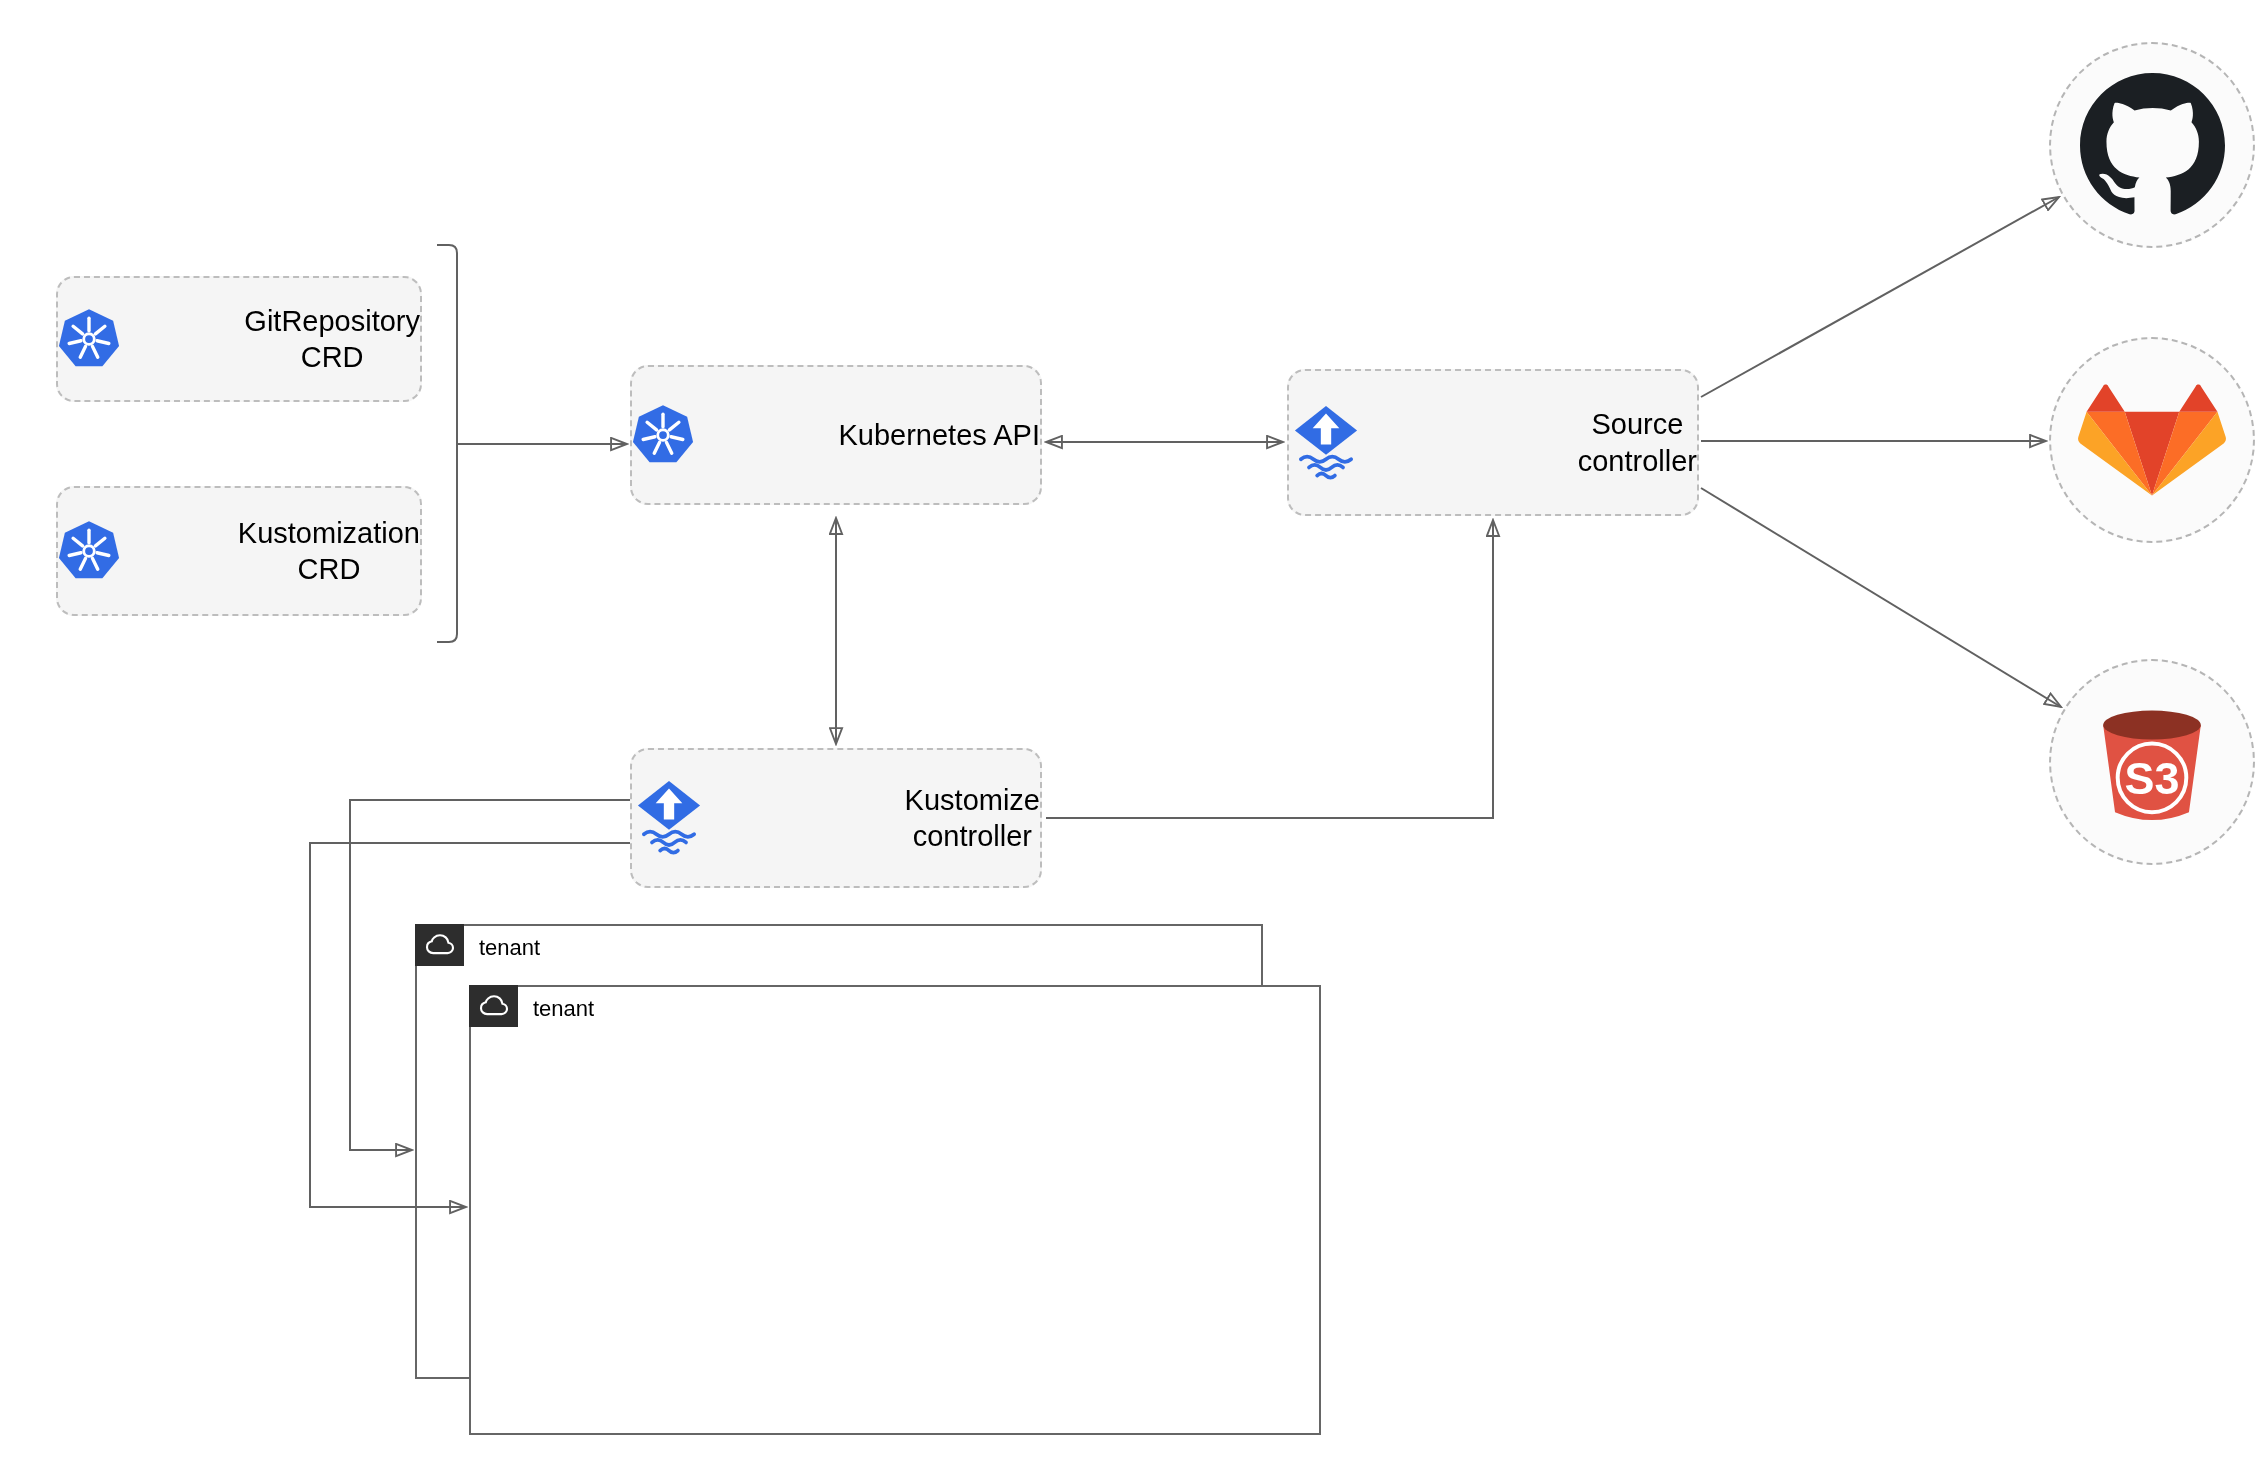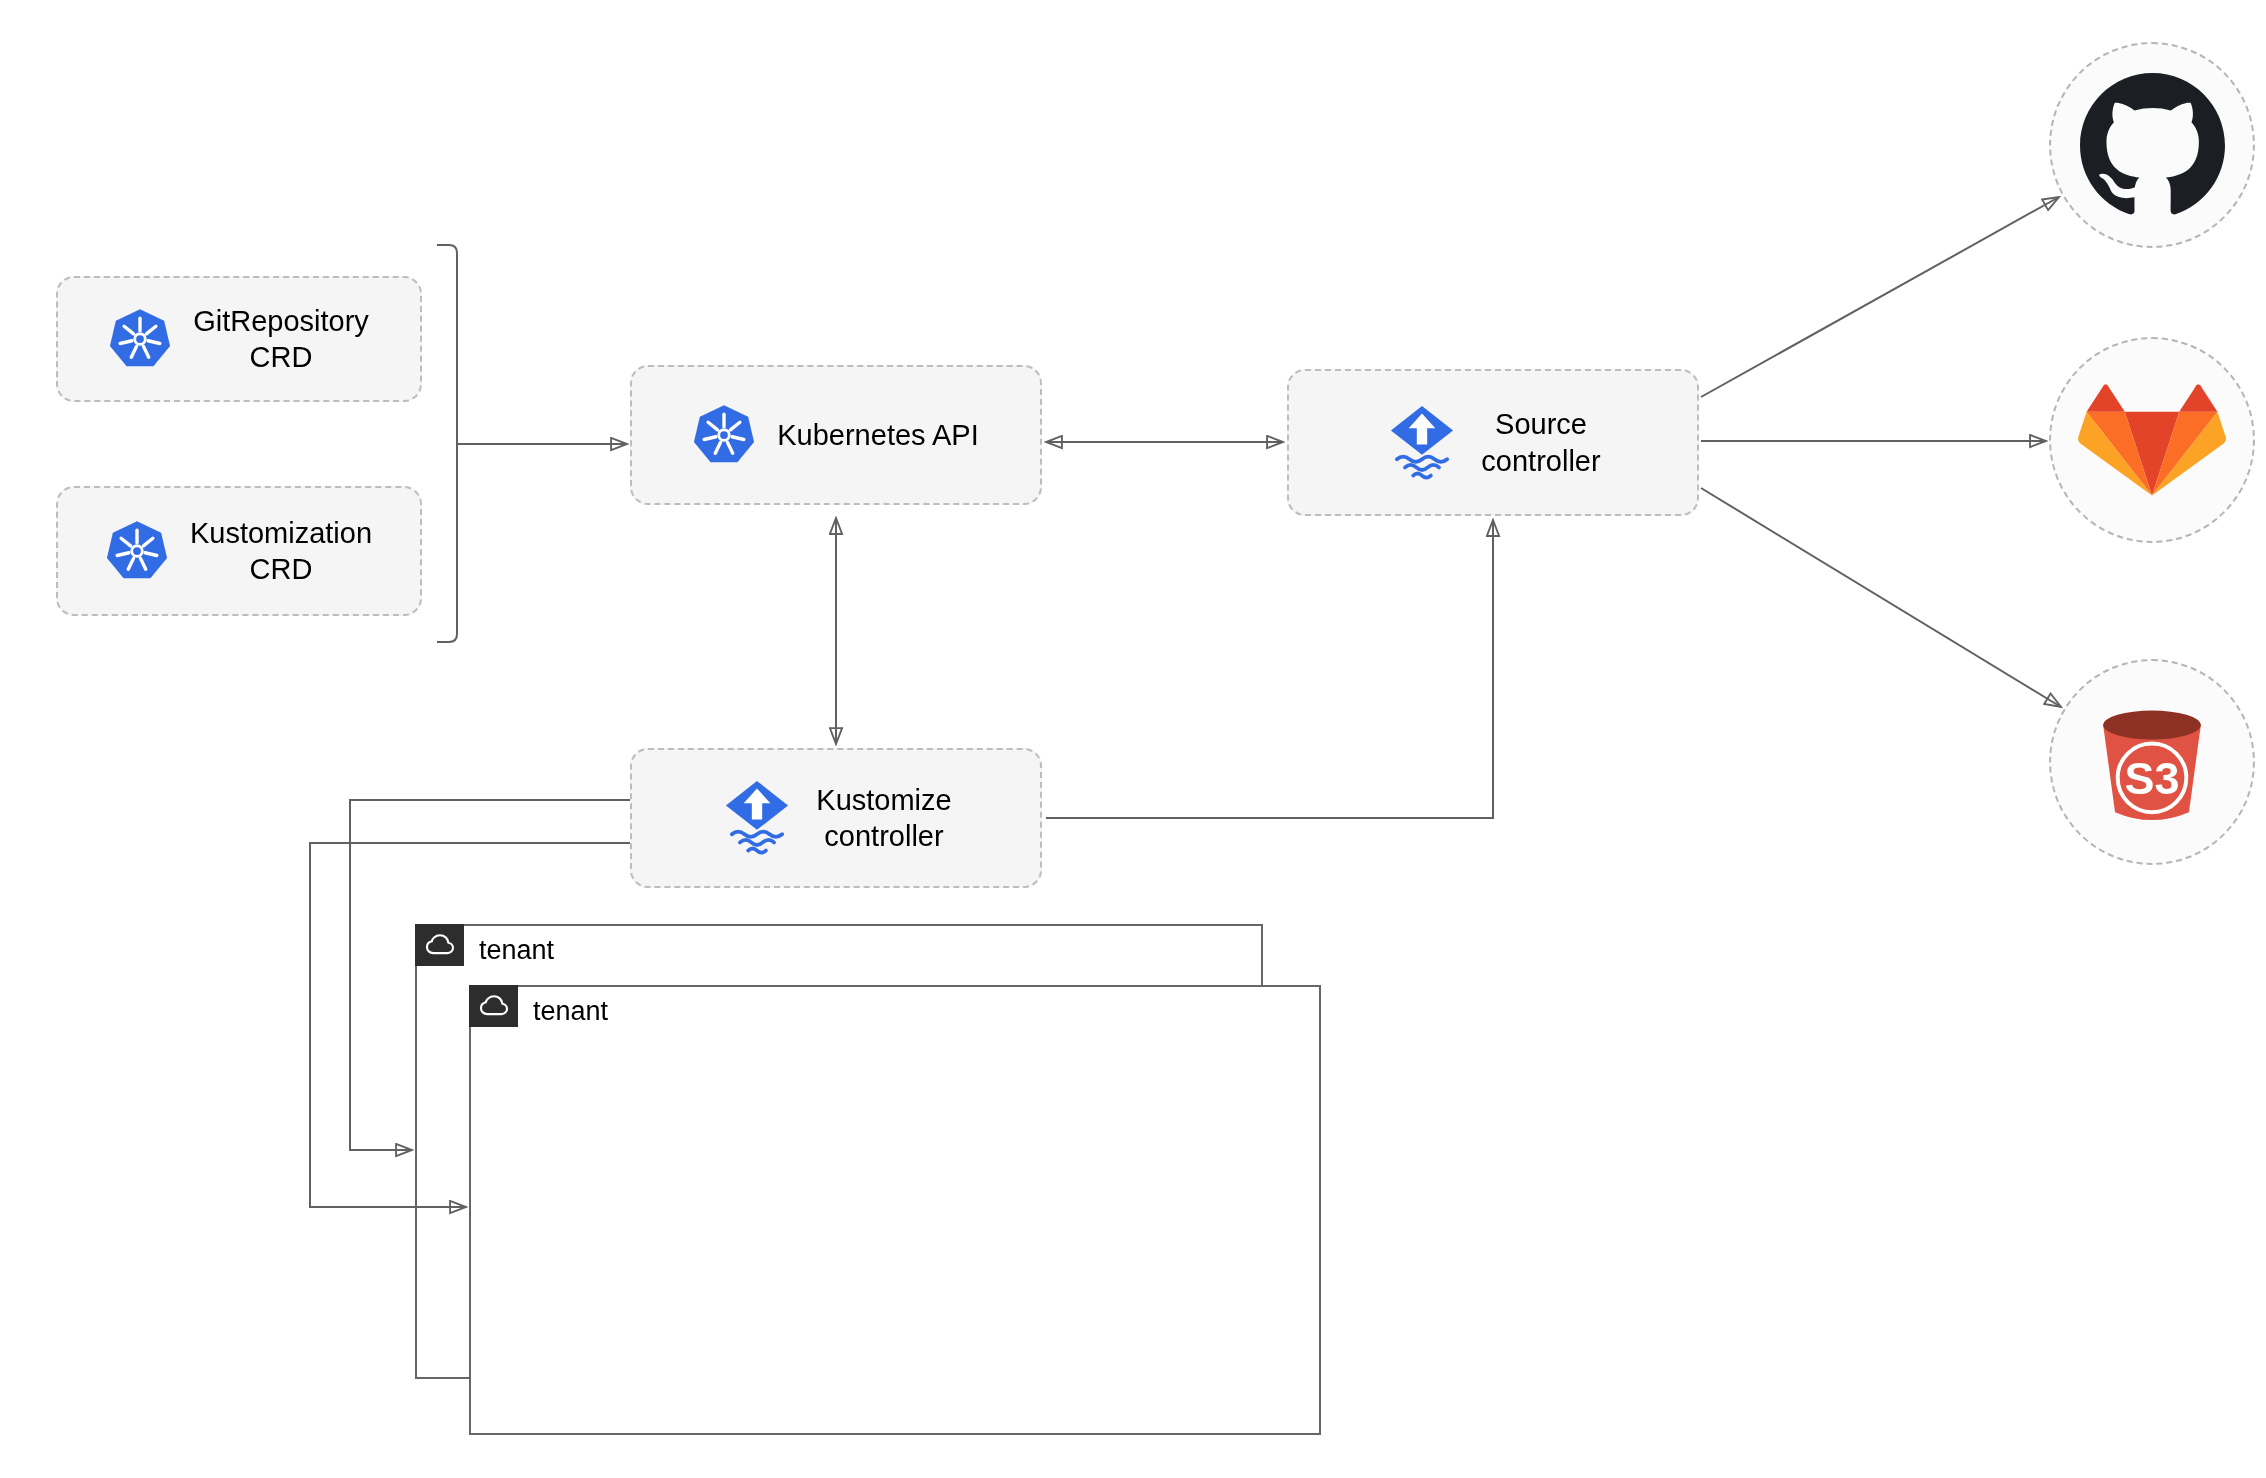--- a/index.html
+++ b/index.html
@@ -4,21 +4,21 @@
 <style>
   html,body { margin:0; padding:0; background:#ffffff; }
   .canvas {
     position:relative; width:2266px; height:1478px; background:#ffffff;
     font-family:"Liberation Sans", sans-serif; overflow:hidden;
   }
   
   .shape {
     position:absolute; background:#F5F5F5;
     border:2px dashed #BDBDBD; border-radius:18px;
-    display:flex; align-items:center; justify-content:center;
+    display:flex; align-items:center; justify-content:space-between;
     gap:22px; box-sizing:border-box;
   }
   .shape .label {
     font-size:29px; color:#000; line-height:1.25;
     white-space:pre-line; text-align:center;
   }
   .icon-k8s { width:62px; height:62px; flex:0 0 auto; }
   .icon-flux { width:74px; height:80px; flex:0 0 auto; }
   .resource .icon-k8s { width:58px; height:58px; }
 
@@ -26,21 +26,21 @@
   .tenant {
     position:absolute; background:#ffffff;
     border:2px solid #666666; box-sizing:border-box;
   }
   .tenant .tab {
     position:absolute; top:-2px; left:-2px; width:49px; height:42px;
     background:#2D2D2D; display:flex; align-items:center; justify-content:center;
   }
   .tenant .tab svg { width:30px; height:26px; }
   .tenant-label {
-    position:absolute; left:62px; top:9px; font-size:27px; color:#000;
+    position:absolute; left:62px; top:9px; font-size:22px; color:#000;
   }
   .resource { width:366px; height:125px; border-radius:16px; }
 
   
   .ext {
     position:absolute; width:206px; height:206px; border-radius:50%;
     background:#FBFBFB; border:2px dashed #B5B5B5;
     display:flex; align-items:center; justify-content:center; box-sizing:border-box;
   }
   .ext svg { display:block; }

